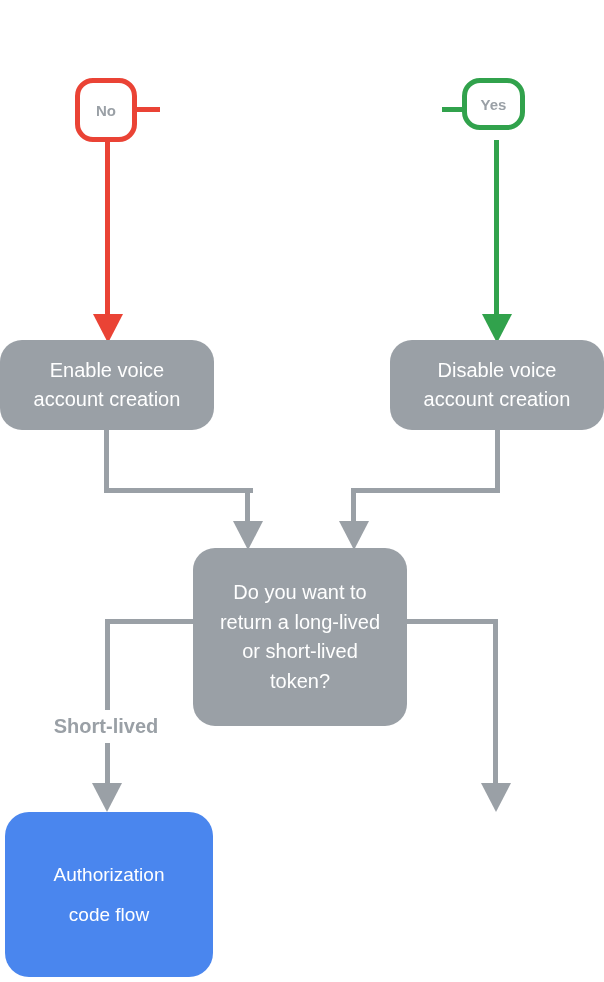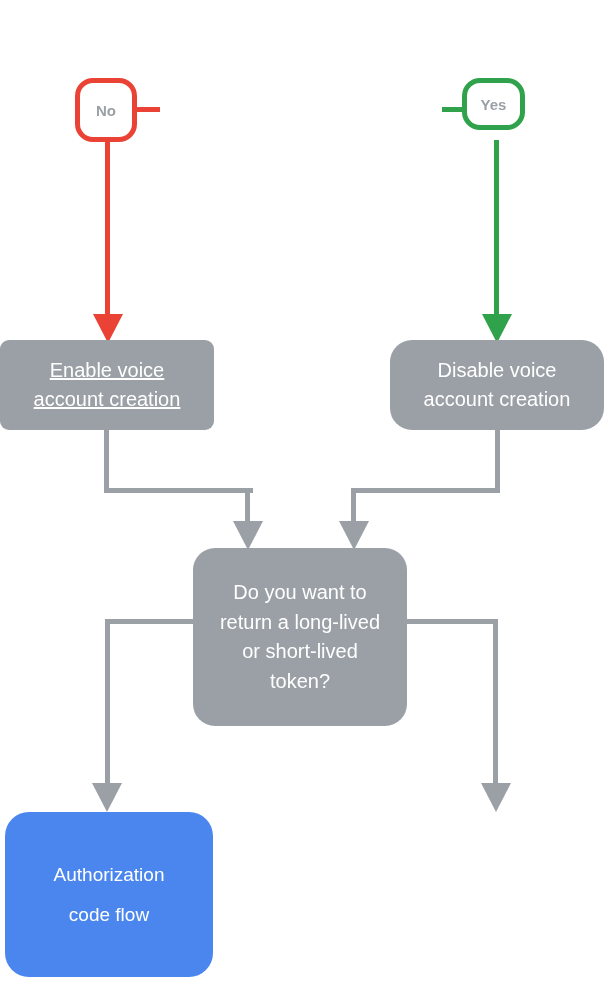--- a/index.html
+++ b/index.html
@@ -11,22 +11,22 @@
     position:relative;width:604px;height:982px;background:#ffffff;overflow:hidden;
     font-family:"Liberation Sans","DejaVu Sans",sans-serif;
   }
   .node{
     position:absolute;background:var(--gray);color:var(--white);
     display:flex;align-items:center;justify-content:center;text-align:center;
     white-space:pre-line;
   }
   .node-top{left:160px;top:3px;width:282px;height:217px;border-radius:26px;
     font-size:19.5px;line-height:28.5px;}
-  .node-enable{left:0px;top:340px;width:214px;height:90px;border-radius:9px;
-    font-size:20px;line-height:29px;text-decoration:underline;}
+  .node-enable{left:0px;top:340px;width:214px;height:90px;border-radius:22px;
+    font-size:20px;line-height:29px;}
   .node-disable{left:390px;top:340px;width:214px;height:90px;border-radius:22px;
     font-size:20px;line-height:29px;}
   .node-token{left:193px;top:548px;width:214px;height:178px;border-radius:22px;
     font-size:20px;line-height:29.5px;}
   .node-blue{background:var(--blue);font-weight:normal;font-size:19px;line-height:40px;}
   .node-auth{left:5px;top:812px;width:208px;height:165px;border-radius:24px;}
   .node-implicit{left:389px;top:812px;width:213px;height:165px;border-radius:24px;}
 
   .badge{
     position:absolute;background:var(--white);border-radius:18px;
@@ -78,20 +78,21 @@
   <div class="arrow" style="left:339px;top:521px;"></div>
 
   <div class="line" style="left:105px;top:619px;width:88px;height:5px;"></div>
   <div class="line" style="left:105px;top:619px;width:5px;height:166px;"></div>
   <div class="arrow" style="left:92px;top:783px;"></div>
 
   <div class="line" style="left:407px;top:619px;width:90px;height:5px;"></div>
   <div class="line" style="left:493px;top:619px;width:5px;height:166px;"></div>
   <div class="arrow" style="left:481px;top:783px;"></div>
 
+  <div class="edge-label label-short">Short-lived</div>
 
 
   <div class="badge badge-no">No</div>
   <div class="badge badge-yes">Yes</div>
 
   <div class="node node-enable">Enable voice
 account creation</div>
   <div class="node node-disable">Disable voice
 account creation</div>
 

